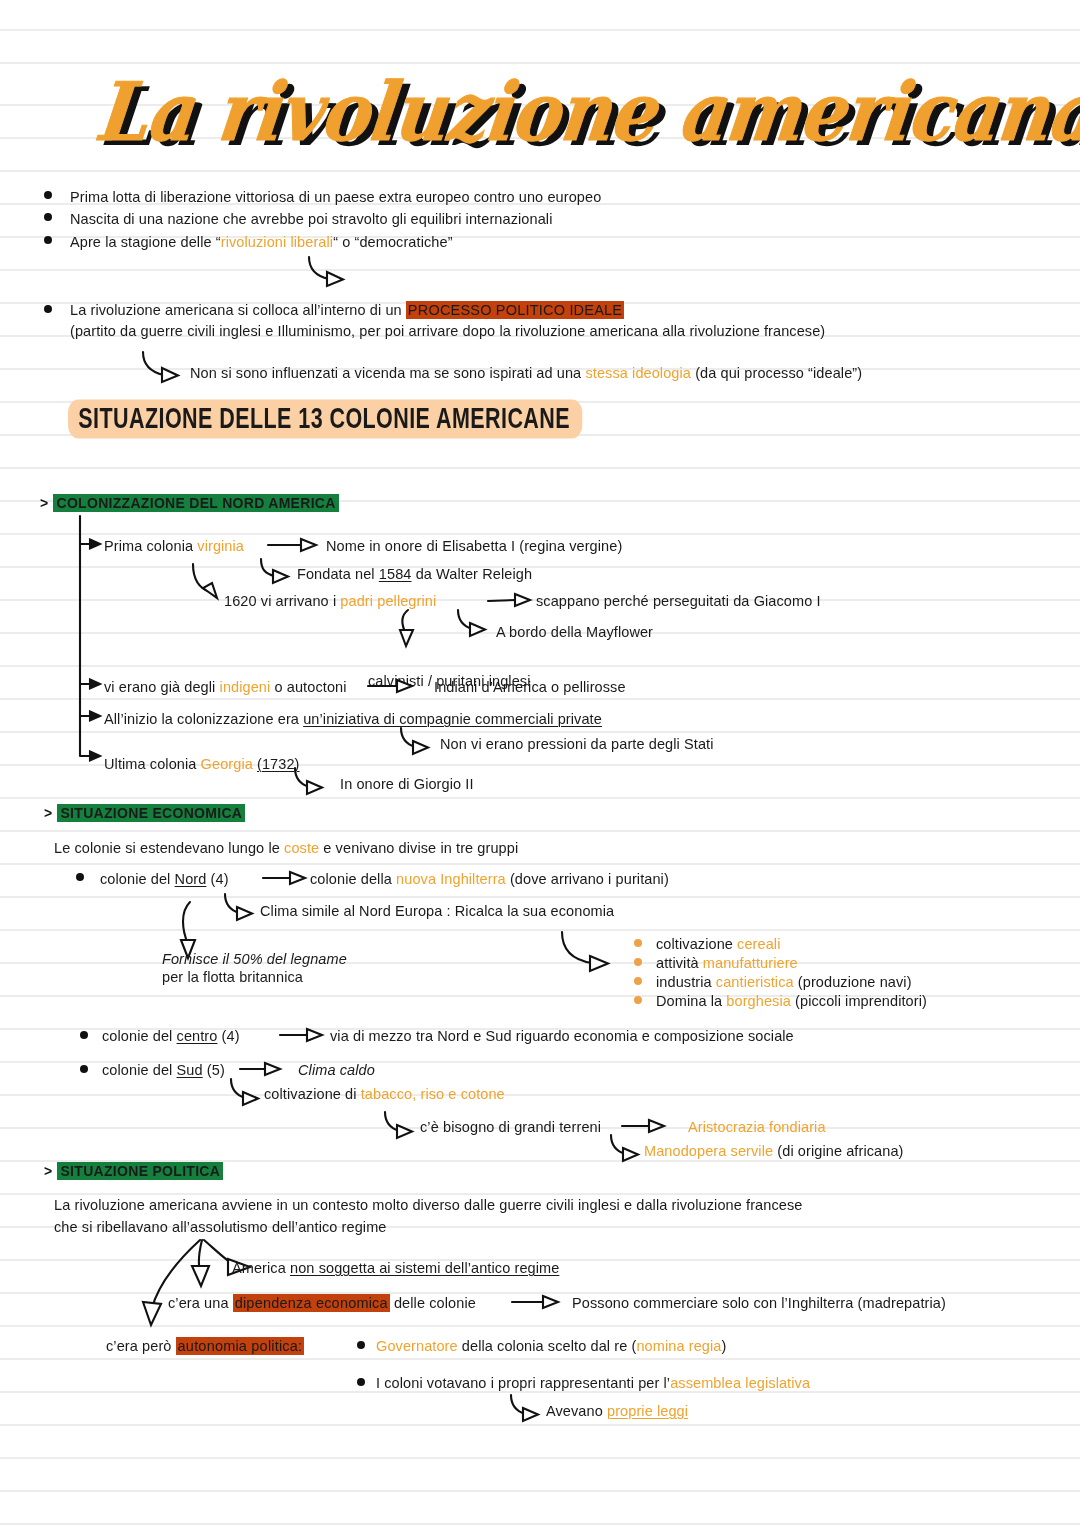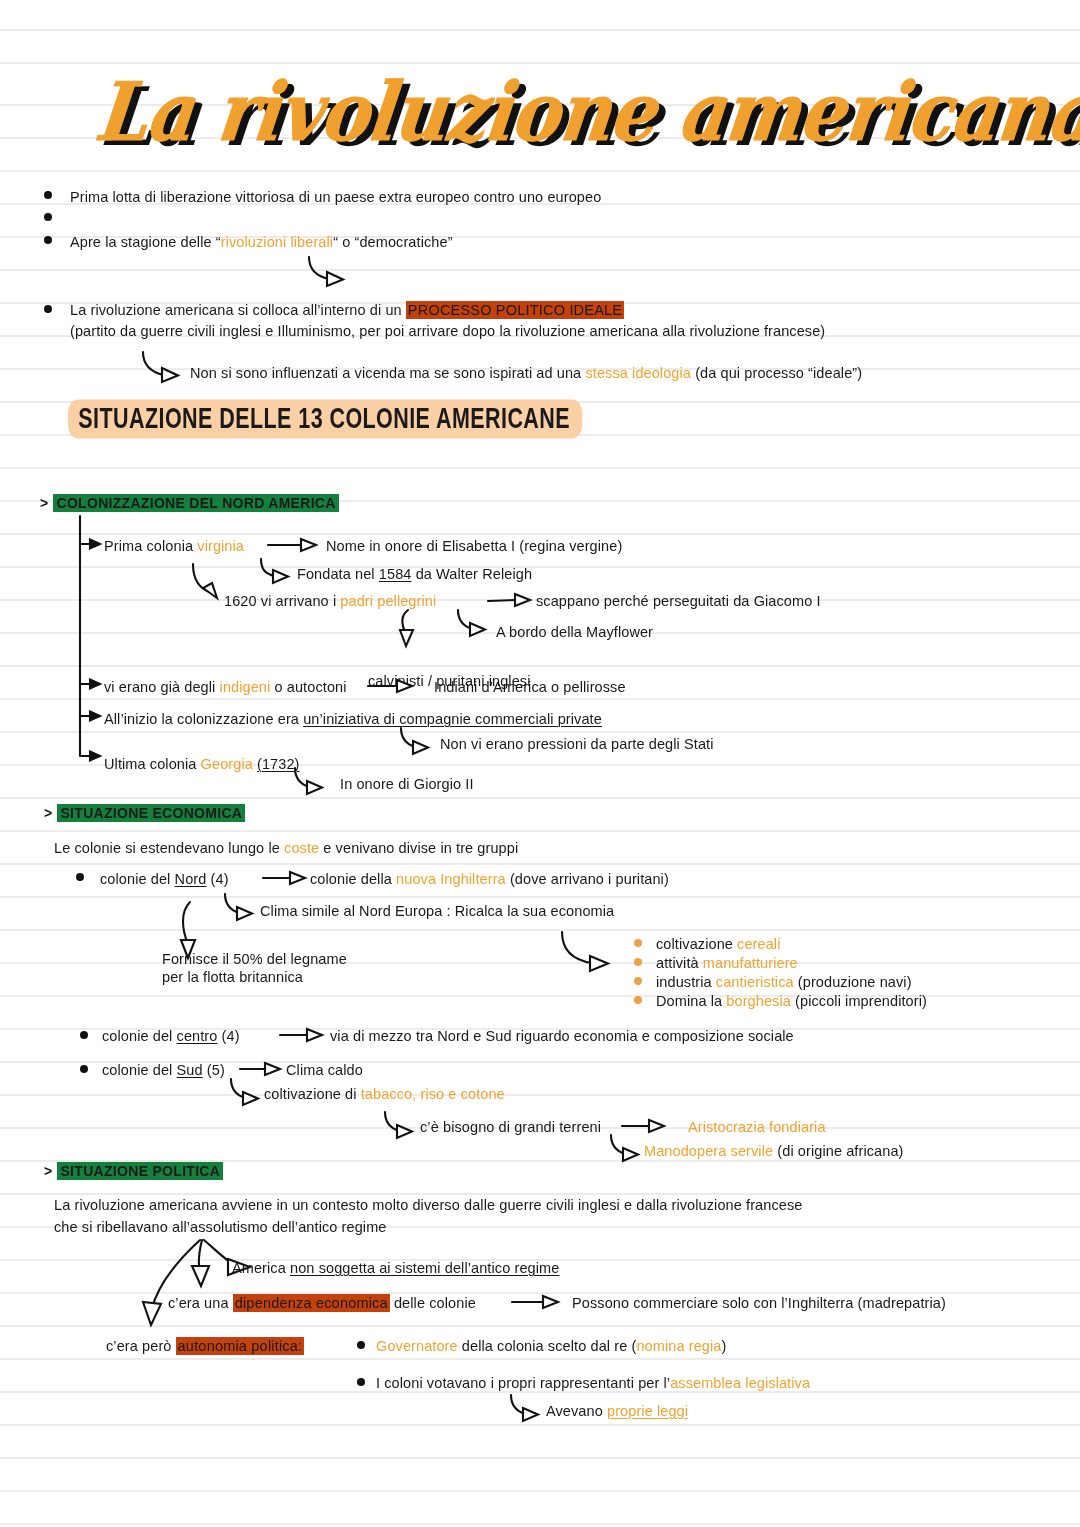--- a/index.html
+++ b/index.html
@@ -113,20 +113,21 @@
 
   <div id="title-wrap">
     <div class="title-txt title-shadow">La rivoluzione americana</div>
     <div class="title-txt title-main">La rivoluzione americana</div>
   </div>
 
   <div class="bul" style="left:44px; top:191px;"></div>
   <div class="t" style="left:70px; top:188px;">Prima lotta di liberazione vittoriosa di un paese extra europeo contro uno europeo</div>
 
   <div class="bul" style="left:44px; top:213px;"></div>
+  <div class="t" style="left:70px; top:210px;">Nascita di una nazione che avrebbe poi stravolto gli equilibri internazionali</div>
 
   <div class="bul" style="left:44px; top:236px;"></div>
   <div class="t" style="left:70px; top:233px;">
     <span>Apre la stagione delle “</span><span class="or">rivoluzioni liberali</span><span>“ o “democratiche”</span>
   </div>
 
   <svg class="ink" style="left:305px; top:255px;" width="50" height="34" viewBox="0 0 50 34">
     <path d="M4,2 C4,14 10,21 24,24"></path>
     <polygon points="22,17 38,24.5 22,31"></polygon>
   </svg>
@@ -255,21 +256,21 @@
   <svg class="ink" style="left:222px; top:892px;" width="42" height="30" viewBox="0 0 42 30">
     <path d="M3,2 C3,12 8,18 17,21"></path>
     <polygon points="15,15 30,21.5 15,28"></polygon>
   </svg>
   <div class="t" style="left:260px; top:902px;">Clima simile al Nord Europa : Ricalca la sua economia</div>
 
   <svg class="ink" style="left:178px; top:900px;" width="42" height="62" viewBox="0 0 42 62">
     <path d="M12,2 C2,12 4,30 10,44"></path>
     <polygon points="3,40 10,58 17,40"></polygon>
   </svg>
-  <div class="t" style="left:162px; top:950px;">Fornisce il 50% del legname</div>
+  <div class="t" style="left:162px; top:950px;font-style:italic;">Fornisce il 50% del legname</div>
   <div class="t" style="left:162px; top:968px;">per la flotta britannica</div>
 
   <svg class="ink" style="left:558px; top:930px;" width="66" height="48" viewBox="0 0 66 48">
     <path d="M4,2 C4,20 14,30 34,33"></path>
     <polygon points="32,26 50,33.5 32,41"></polygon>
   </svg>
   <div class="bul bul-or" style="left:634px; top:939px;"></div>
   <div class="t" style="left:656px; top:935px;text-align:center;">
     <span>coltivazione </span><span class="or">cereali</span><span></span>
   </div>
@@ -297,21 +298,21 @@
   <div class="t" style="left:330px; top:1027px;">via di mezzo tra Nord e Sud riguardo economia e composizione sociale</div>
 
   <div class="bul" style="left:80px; top:1065px;"></div>
   <div class="t" style="left:102px; top:1061px;">
     <span>colonie del </span><span class="ul">Sud</span><span> (5)</span>
   </div>
   <svg class="ink" style="left:240px; top:1061px;" width="44" height="16" viewBox="0 0 44 16">
     <path d="M0,8 L26,8"></path>
       <polygon points="25,2 40,8 25,14"></polygon>
   </svg>
-  <div class="t" style="left:286px; top:1061px;">Clima caldo</div>
+  <div class="t" style="left:298px; top:1061px;font-style:italic;">Clima caldo</div>
 
   <svg class="ink" style="left:228px; top:1077px;" width="42" height="30" viewBox="0 0 42 30">
     <path d="M3,2 C3,12 8,18 17,21"></path>
     <polygon points="15,15 30,21.5 15,28"></polygon>
   </svg>
   <div class="t" style="left:264px; top:1085px;">
     <span>coltivazione di </span><span class="or">tabacco, riso e cotone</span>
   </div>
 
   <svg class="ink" style="left:382px; top:1110px;" width="42" height="30" viewBox="0 0 42 30">

